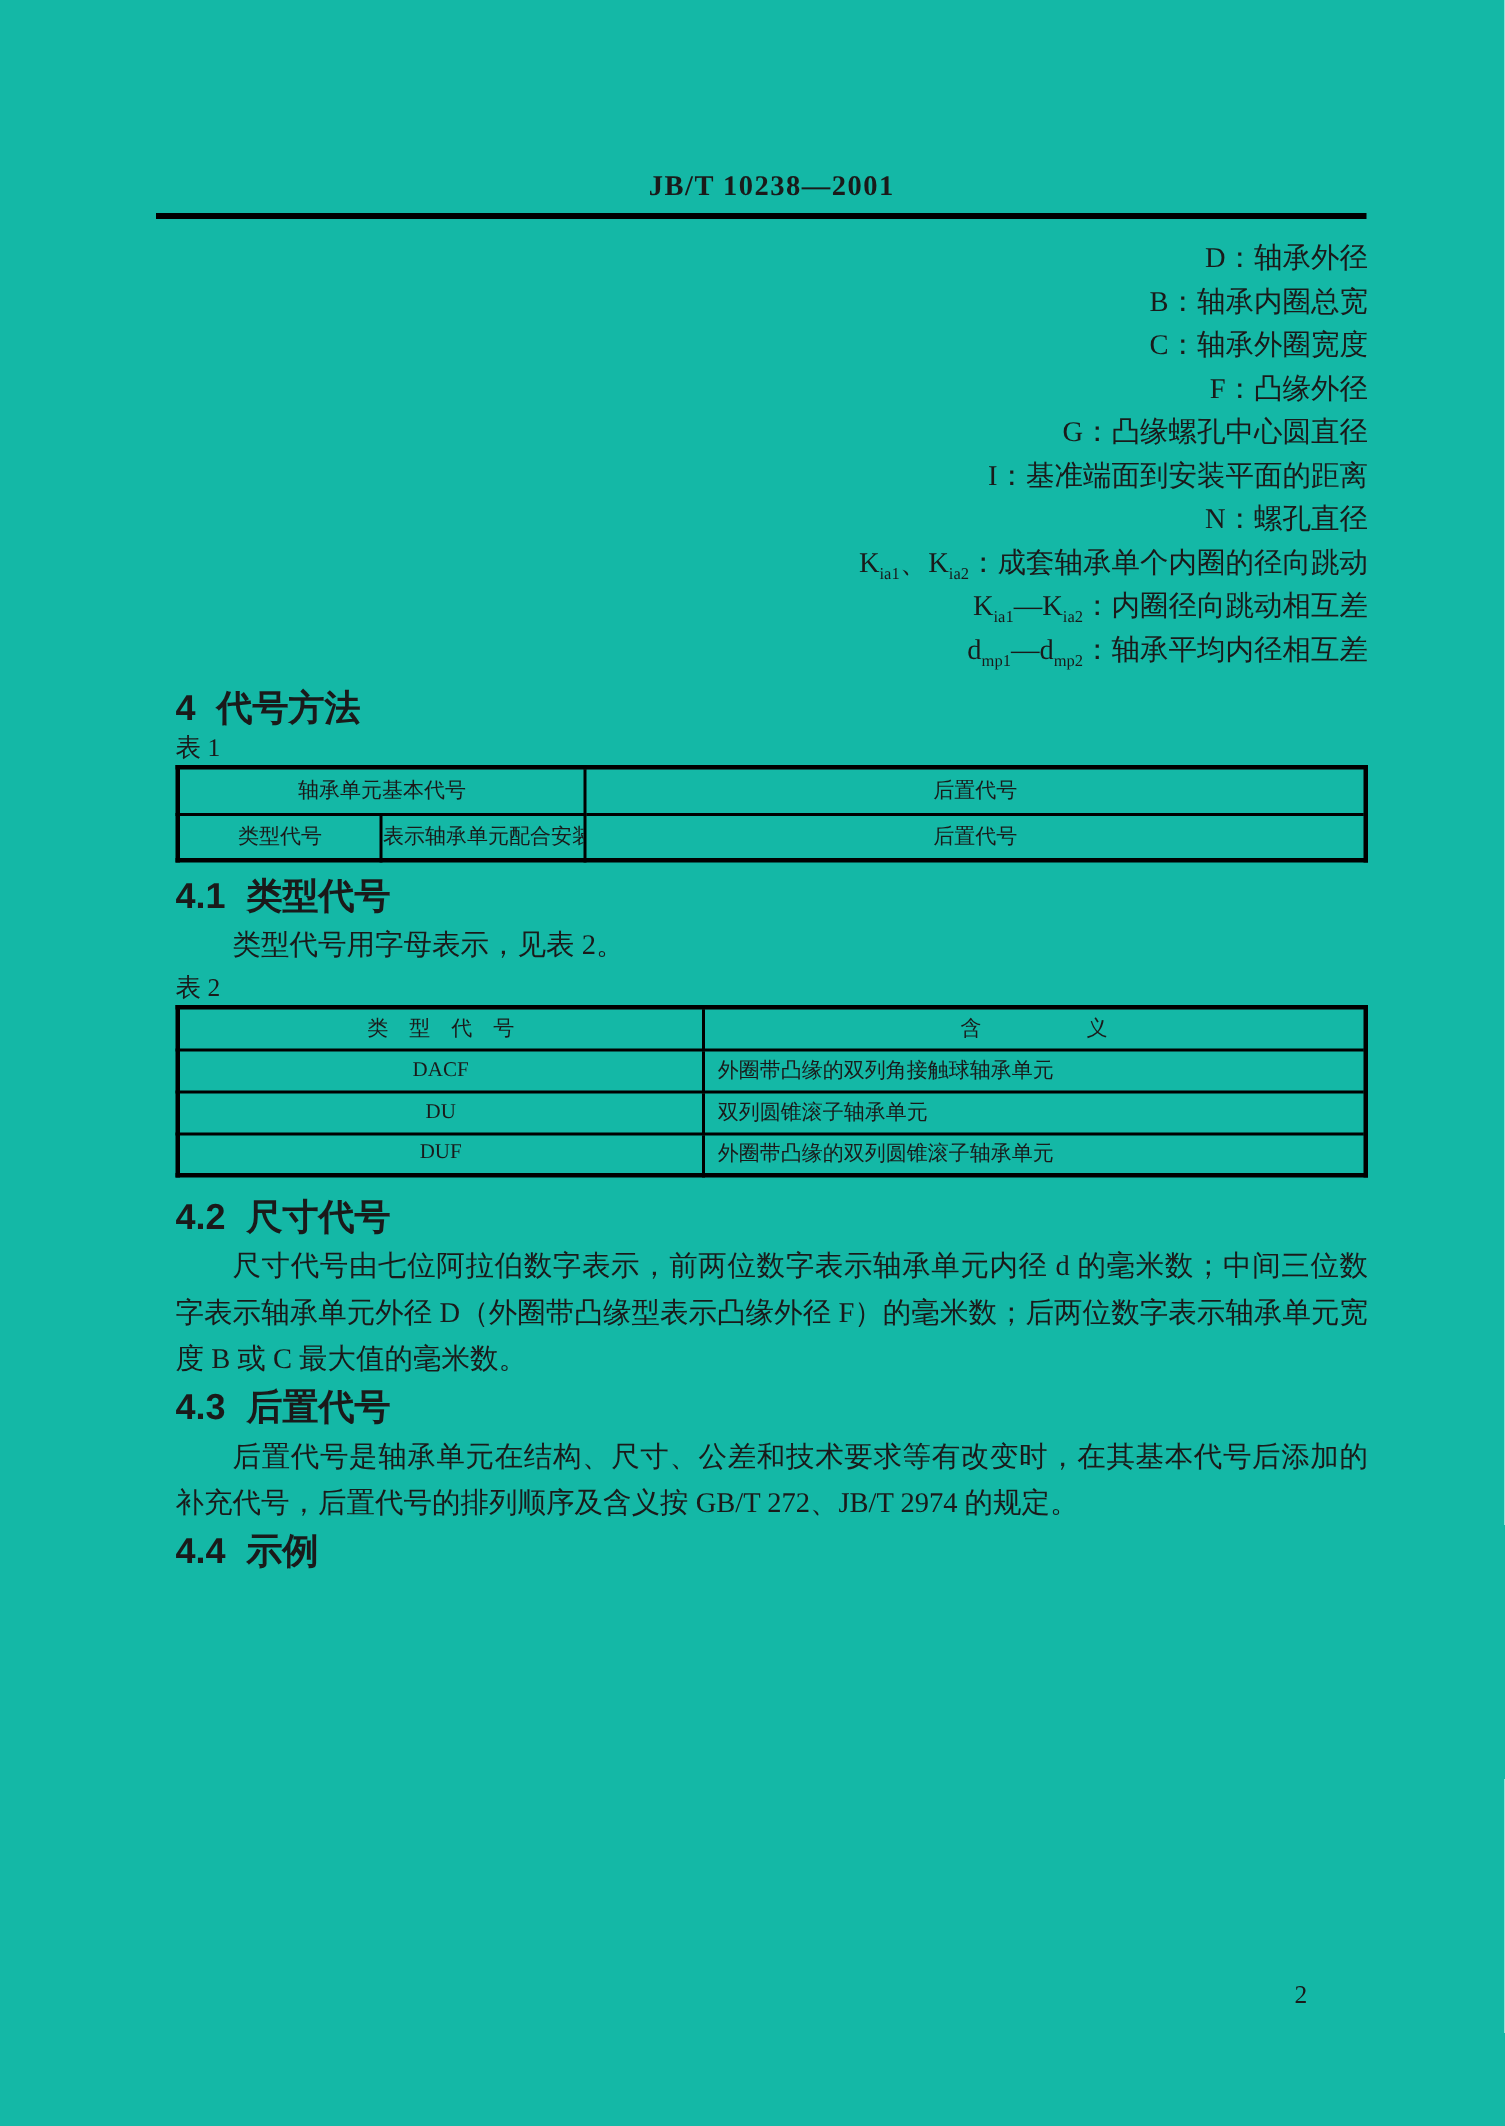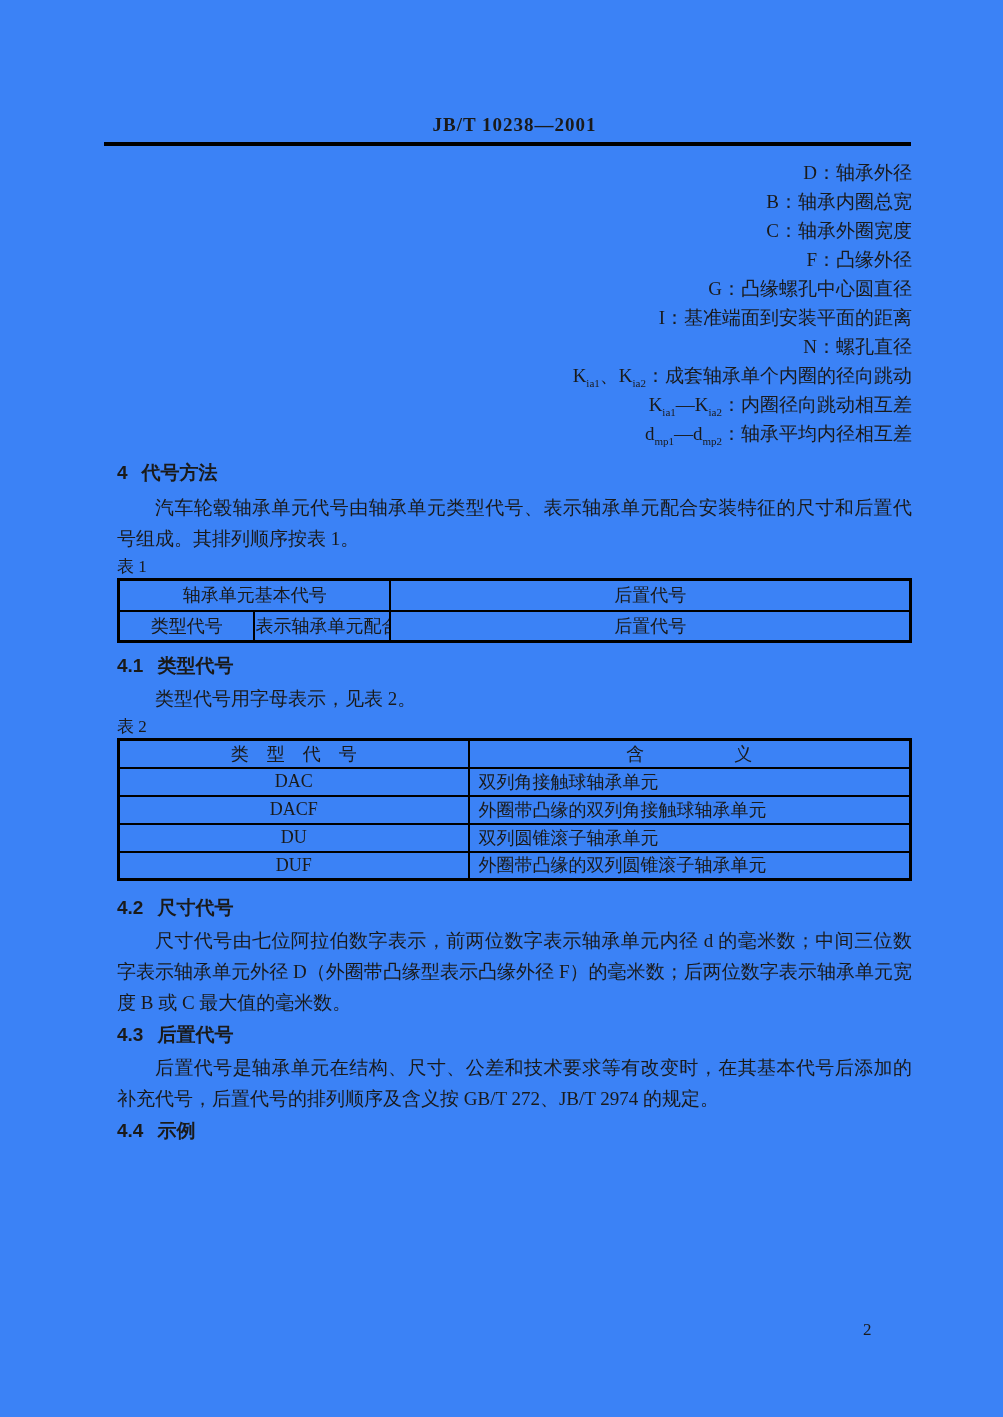--- a/index.html
+++ b/index.html
@@ -6,58 +6,58 @@
   html,body { background:#ffffff; }
   body {
     width:1003px; height:1417px;
     font-family:"Liberation Serif","DejaVu Serif",serif;
     color:#1a1a1a;
   }
   .page {
     position:relative;
     width:1003px; height:1417px;
     padding:112px 91px 0 117px;
-    background:#3b82f6;
+    background:#14b8a6;
     overflow:hidden;
   }
   .header-title {
     height:30px; line-height:26px;
     text-align:center;
     font-size:19px; font-weight:bold; letter-spacing:1px;
   }
   .header-rule {
     height:4px; width:807px; margin-left:-13px;
     background:#000;
   }
   .def-list { margin-top:12px; font-size:19px;text-align:right; }
   .def-item { height:29px; line-height:29px; padding-left:36px; white-space:nowrap; }
   .def-item.kline { padding-left:2px; }
   sub { font-size:11px; line-height:0; }
   .sec {
     margin-top:12px; height:26px; line-height:26px;
-    font-size:19px; font-weight:600;
+    font-size:24px; font-weight:600;
     font-family:"Liberation Sans","DejaVu Sans",sans-serif;
   }
   .sec-num { margin-right:14px; }
   .para {
     margin-top:6px;
     font-size:19px; line-height:31px;
     text-align:justify; text-indent:38px;
   }
   .caption {
     margin-top:2px; height:22px; line-height:22px;
     text-align:left; font-size:17px;
   }
   table.tbl {
     width:795px; border-collapse:collapse; table-layout:fixed;
     border:3px solid #000;
   }
   table.tbl td, table.tbl th {
     border:2px solid #000;
-    font-size:18px; font-weight:normal;
+    font-size:14px; font-weight:normal;
     text-align:center; vertical-align:middle;
     overflow:hidden; white-space:nowrap;
   }
   table.t1 td, table.t1 th { height:31px; }
   table.t2 td, table.t2 th { height:28px; }
   .t1 .c1 { width:185px; }
   .t1 .c2 { width:256px; }
   .t1 .c3 { width:354px; }
   .t2 .c1 { width:316px; }
   .t2 .c2 { width:399px; }
@@ -86,21 +86,20 @@
     <div class="def-item"><span>G：</span><span>凸缘螺孔中心圆直径</span></div>
     <div class="def-item"><span>I：</span><span>基准端面到安装平面的距离</span></div>
     <div class="def-item"><span>N：</span><span>螺孔直径</span></div>
 
     <div class="def-item kline"><span>K</span><sub>ia1</sub><span>、</span><span>K</span><sub>ia2</sub><span>：</span><span>成套轴承单个内圈的径向跳动</span></div>
     <div class="def-item kline"><span>K</span><sub>ia1</sub><span>—</span><span>K</span><sub>ia2</sub><span>：</span><span>内圈径向跳动相互差</span></div>
     <div class="def-item kline"><span>d</span><sub>mp1</sub><span>—</span><span>d</span><sub>mp2</sub><span>：</span><span>轴承平均内径相互差</span></div>
   </div>
 
   <div class="sec"><span class="sec-num">4</span><span>代号方法</span></div>
-  <p class="para">汽车轮毂轴承单元代号由轴承单元类型代号、表示轴承单元配合安装特征的尺寸和后置代号组成。其排列顺序按表 1。</p>
 
   <div class="caption">表 1</div>
   <table class="tbl t1">
     <tbody>
         <tr>
       <th class="c1" colspan="2">轴承单元基本代号</th>
       <th class="c3">后置代号</th>
     </tr>
     <tr>
       <td class="c1">类型代号</td>
@@ -112,24 +111,20 @@
 
   <div class="sec mt10"><span class="sec-num">4.1</span><span>类型代号</span></div>
   <p class="para mt2">类型代号用字母表示，见表 2。</p>
 
   <div class="caption">表 2</div>
   <table class="tbl t2">
     <tbody>
         <tr>
       <th class="c1">类　型　代　号</th>
       <th class="c2">含　　　　　义</th>
-    </tr>
-    <tr>
-      <td class="c1">DAC</td>
-      <td class="c2 meaning">双列角接触球轴承单元</td>
     </tr>
     <tr>
       <td class="c1">DACF</td>
       <td class="c2 meaning">外圈带凸缘的双列角接触球轴承单元</td>
     </tr>
     <tr>
       <td class="c1">DU</td>
       <td class="c2 meaning">双列圆锥滚子轴承单元</td>
     </tr>
     <tr>

